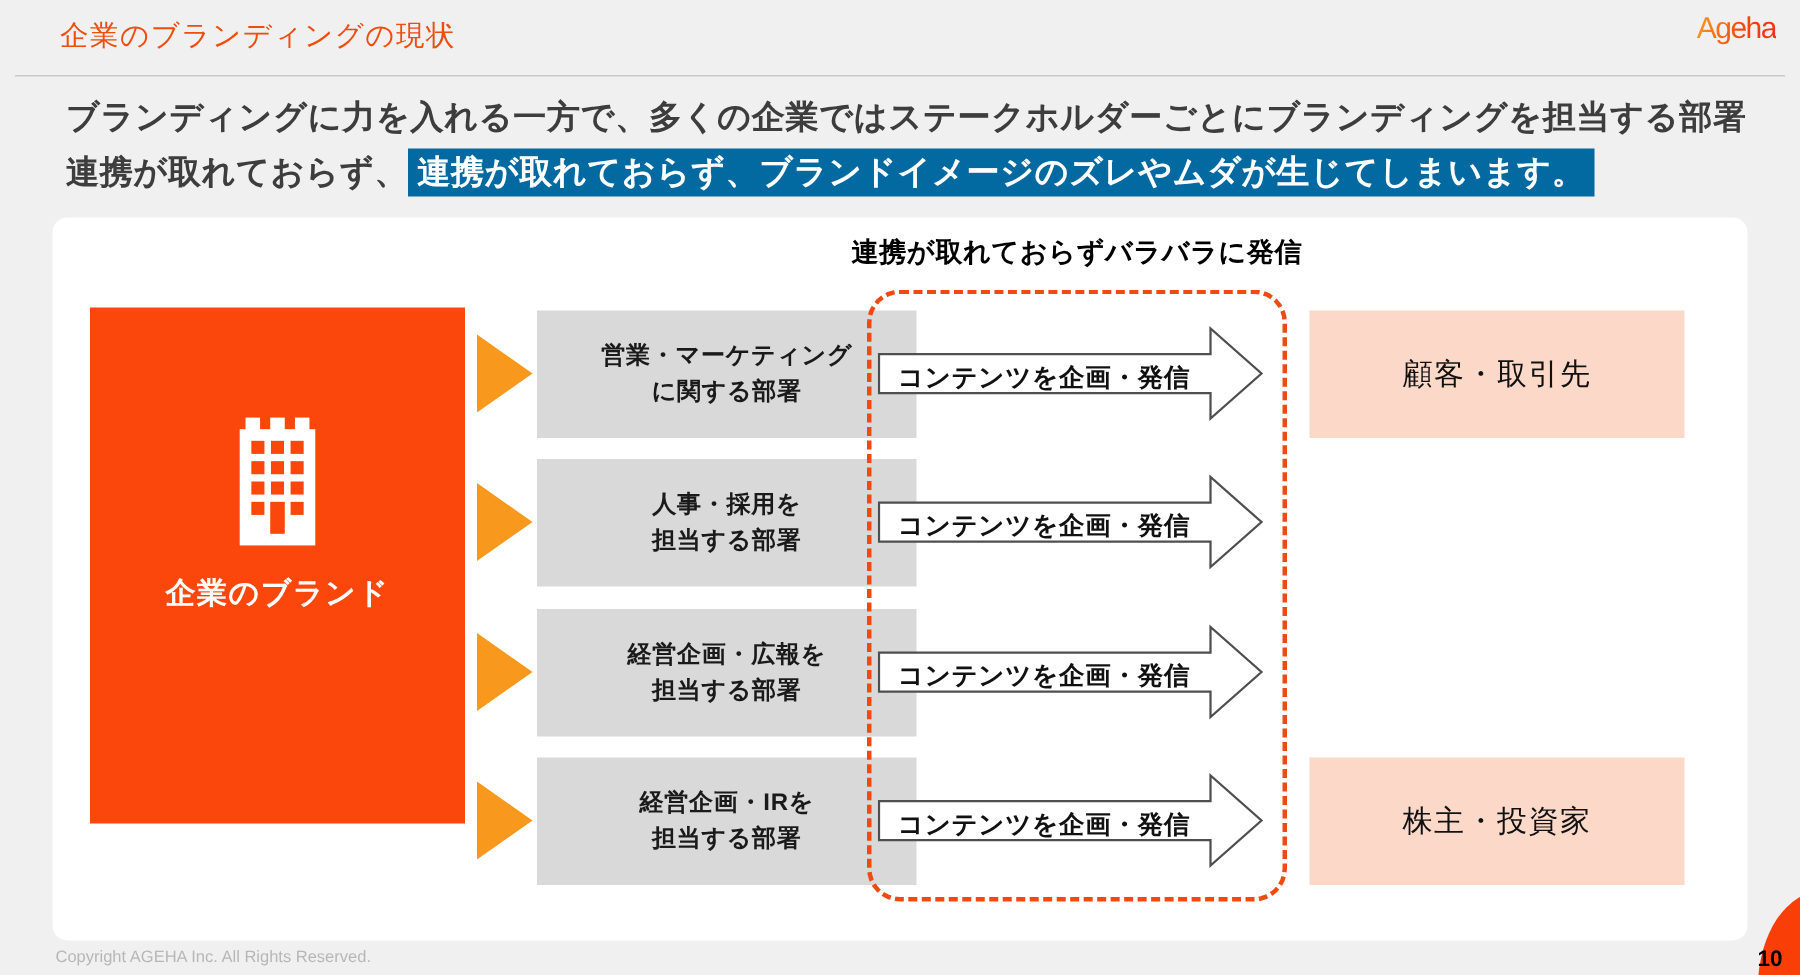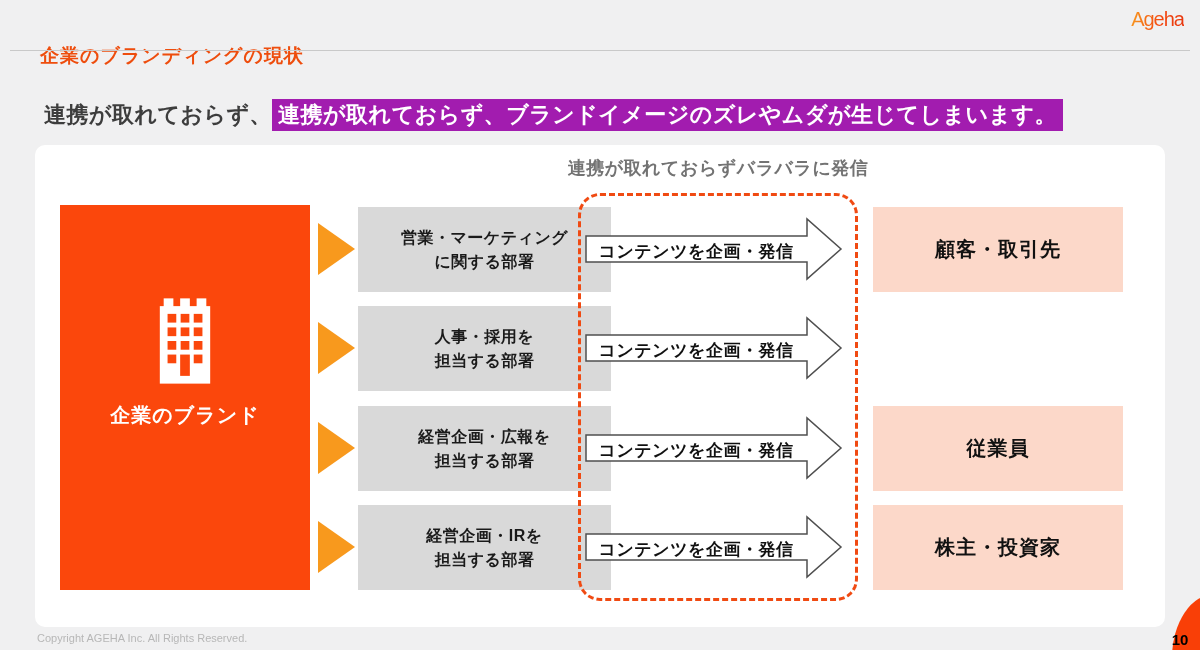--- a/index.html
+++ b/index.html
@@ -6,59 +6,58 @@
   html,body { width: 1200px; height: 650px; }
   body {
     position: relative;
     font-family: "Liberation Sans", "DejaVu Sans", sans-serif;
     background: #f0f0f1;
     overflow: hidden;
   }
   
   .slide-title {
     position: absolute; left: 40px; top: 11px;
-    font-size: 19px; font-weight: bold; color: #ee4d0d;
+    font-size: 19px; font-weight: normal; color: #ee4d0d;
     letter-spacing: 1px;
-    margin-top: 32px;
   }
   .logo {
     position: absolute; right: 16px; top: 8px;
     font-size: 20px; font-weight: normal; letter-spacing: -1px;
     background: linear-gradient(100deg, #f7941e 5%, #f4480f 55%, #e8380f 95%);
     -webkit-background-clip: text; background-clip: text;
     -webkit-text-fill-color: transparent; color: #f4480f;
   }
   .title-divider {
     position: absolute; left: 10px; top: 50px; width: 1180px; height: 0;
     border-top: 1px solid #c9c9c9;
   }
   
   .lead {
     position: absolute; left: 44px; top: 59px; width: 1130px;
     font-size: 22px; font-weight: bold; color: #3d3d3d;
     line-height: 37px; letter-spacing: 0.5px;
   }
   .lead .hl {
-    background: #a21caf; color: #ffffff;
+    background: #0369a1; color: #ffffff;
     padding: 3px 6px 4px 6px;
   }
   
   .card {
     position: absolute; left: 35px; top: 145px; width: 1130px; height: 482px;
     background: #ffffff; border-radius: 10px;
   }
   .flow-label {
     position: absolute; left: 528px; top: 11px; width: 310px;
     display: flex; justify-content: center;
-    font-size: 18px; font-weight: bold; color: #737373;
+    font-size: 18px; font-weight: bold; color: #000000;
     white-space: nowrap; letter-spacing: 0.5px;
   }
   
   .brand-box {
-    position: absolute; left: 25px; top: 60px; width: 250px; height: 385px;
+    position: absolute; left: 25px; top: 60px; width: 250px; height: 344px;
     background: #fb470c;
     display: flex; flex-direction: column; align-items: center; justify-content: center;
     padding-bottom: 68px;
   }
   .brand-box .bicon { width: 62px; height: 86px; margin-bottom: 18px; }
   .brand-box .blabel {
     color: #ffffff; font-size: 20px; font-weight: bold; letter-spacing: 1px;
   }
   
   .tri {
@@ -87,21 +86,21 @@
   .arrow .atext {
     position: absolute; left: 0; top: 23px; width: 222px;
     text-align: center; font-size: 17px; font-weight: bold; color: #111111;
     letter-spacing: 0.5px;
   }
   
   .stake {
     position: absolute; left: 838px; width: 250px; height: 85px;
     background: #fcd8c9;
     display: flex; align-items: center; justify-content: center;
-    font-size: 20px; font-weight: bold; color: #111111; letter-spacing: 1px;
+    font-size: 20px; font-weight: normal; color: #111111; letter-spacing: 1px;
   }
   
   .r1.dept,.r1.stake { top: 62px; }   .r1.tri { top: 78px; }  .r1.arrow { top: 72px; }
   .r2.dept,.r2.stake { top: 161px; }  .r2.tri { top: 177px; } .r2.arrow { top: 171px; }
   .r3.dept,.r3.stake { top: 261px; }  .r3.tri { top: 277px; } .r3.arrow { top: 271px; }
   .r4.dept,.r4.stake { top: 360px; }  .r4.tri { top: 376px; } .r4.arrow { top: 370px; }
   
   .copyright {
     position: absolute; left: 37px; top: 632px;
     font-size: 11px; color: #b7b7b7;
@@ -116,21 +115,21 @@
   }
 </style>
 </head>
 <body>
 
 <div class="slide-title">企業のブランディングの現状</div>
 <div class="logo">Ageha</div>
 <div class="title-divider"></div>
 
 <div class="lead">
-  <br>
+  <span>ブランディングに力を入れる一方で、多くの企業ではステークホルダーごとにブランディングを担当する部署</span><br>
   <span>連携が取れておらず、</span><span class="hl">連携が取れておらず、ブランドイメージのズレやムダが生じてしまいます。</span>
 </div>
 
 <div class="card">
 
   <div class="flow-label">連携が取れておらずバラバラに発信</div>
 
   <div class="brand-box">
     <svg class="bicon" viewBox="0 0 64 88" aria-hidden="true">
       <rect x="10" y="0" width="10" height="10" fill="#ffffff"></rect>
@@ -188,20 +187,19 @@
     <div class="atext">コンテンツを企画・発信</div>
   </div>
   <div class="arrow r4">
     <svg width="258" height="64" viewBox="0 0 258 64">
       <polygon points="1,19 222,19 222,2 256,32 222,62 222,45 1,45" fill="#ffffff" stroke="#4f4f4f" stroke-width="1.5"></polygon>
     </svg>
     <div class="atext">コンテンツを企画・発信</div>
   </div>
 
   <div class="stake r1">顧客・取引先</div>
-  <div class="stake r3">従業員</div>
   <div class="stake r4">株主・投資家</div>
 
 </div>
 
 <div class="copyright">Copyright AGEHA Inc. All Rights Reserved.</div>
 <div class="corner-badge"></div>
 <div class="page-num">10</div>
 
 </body></html>

